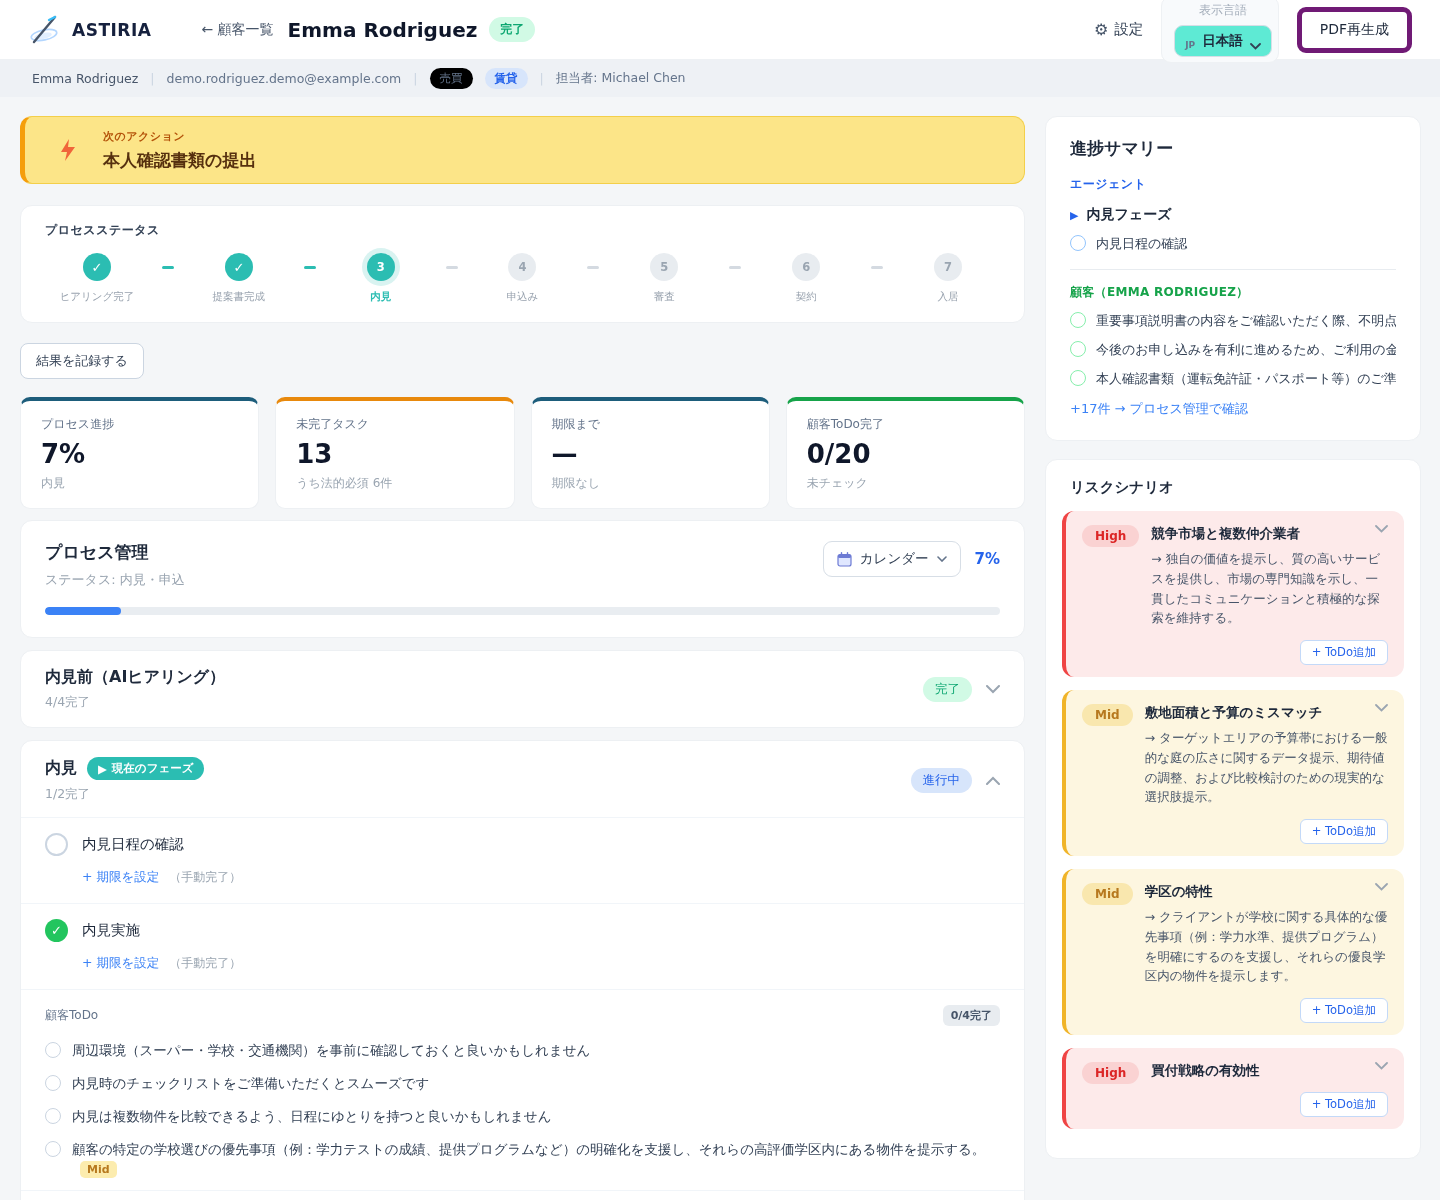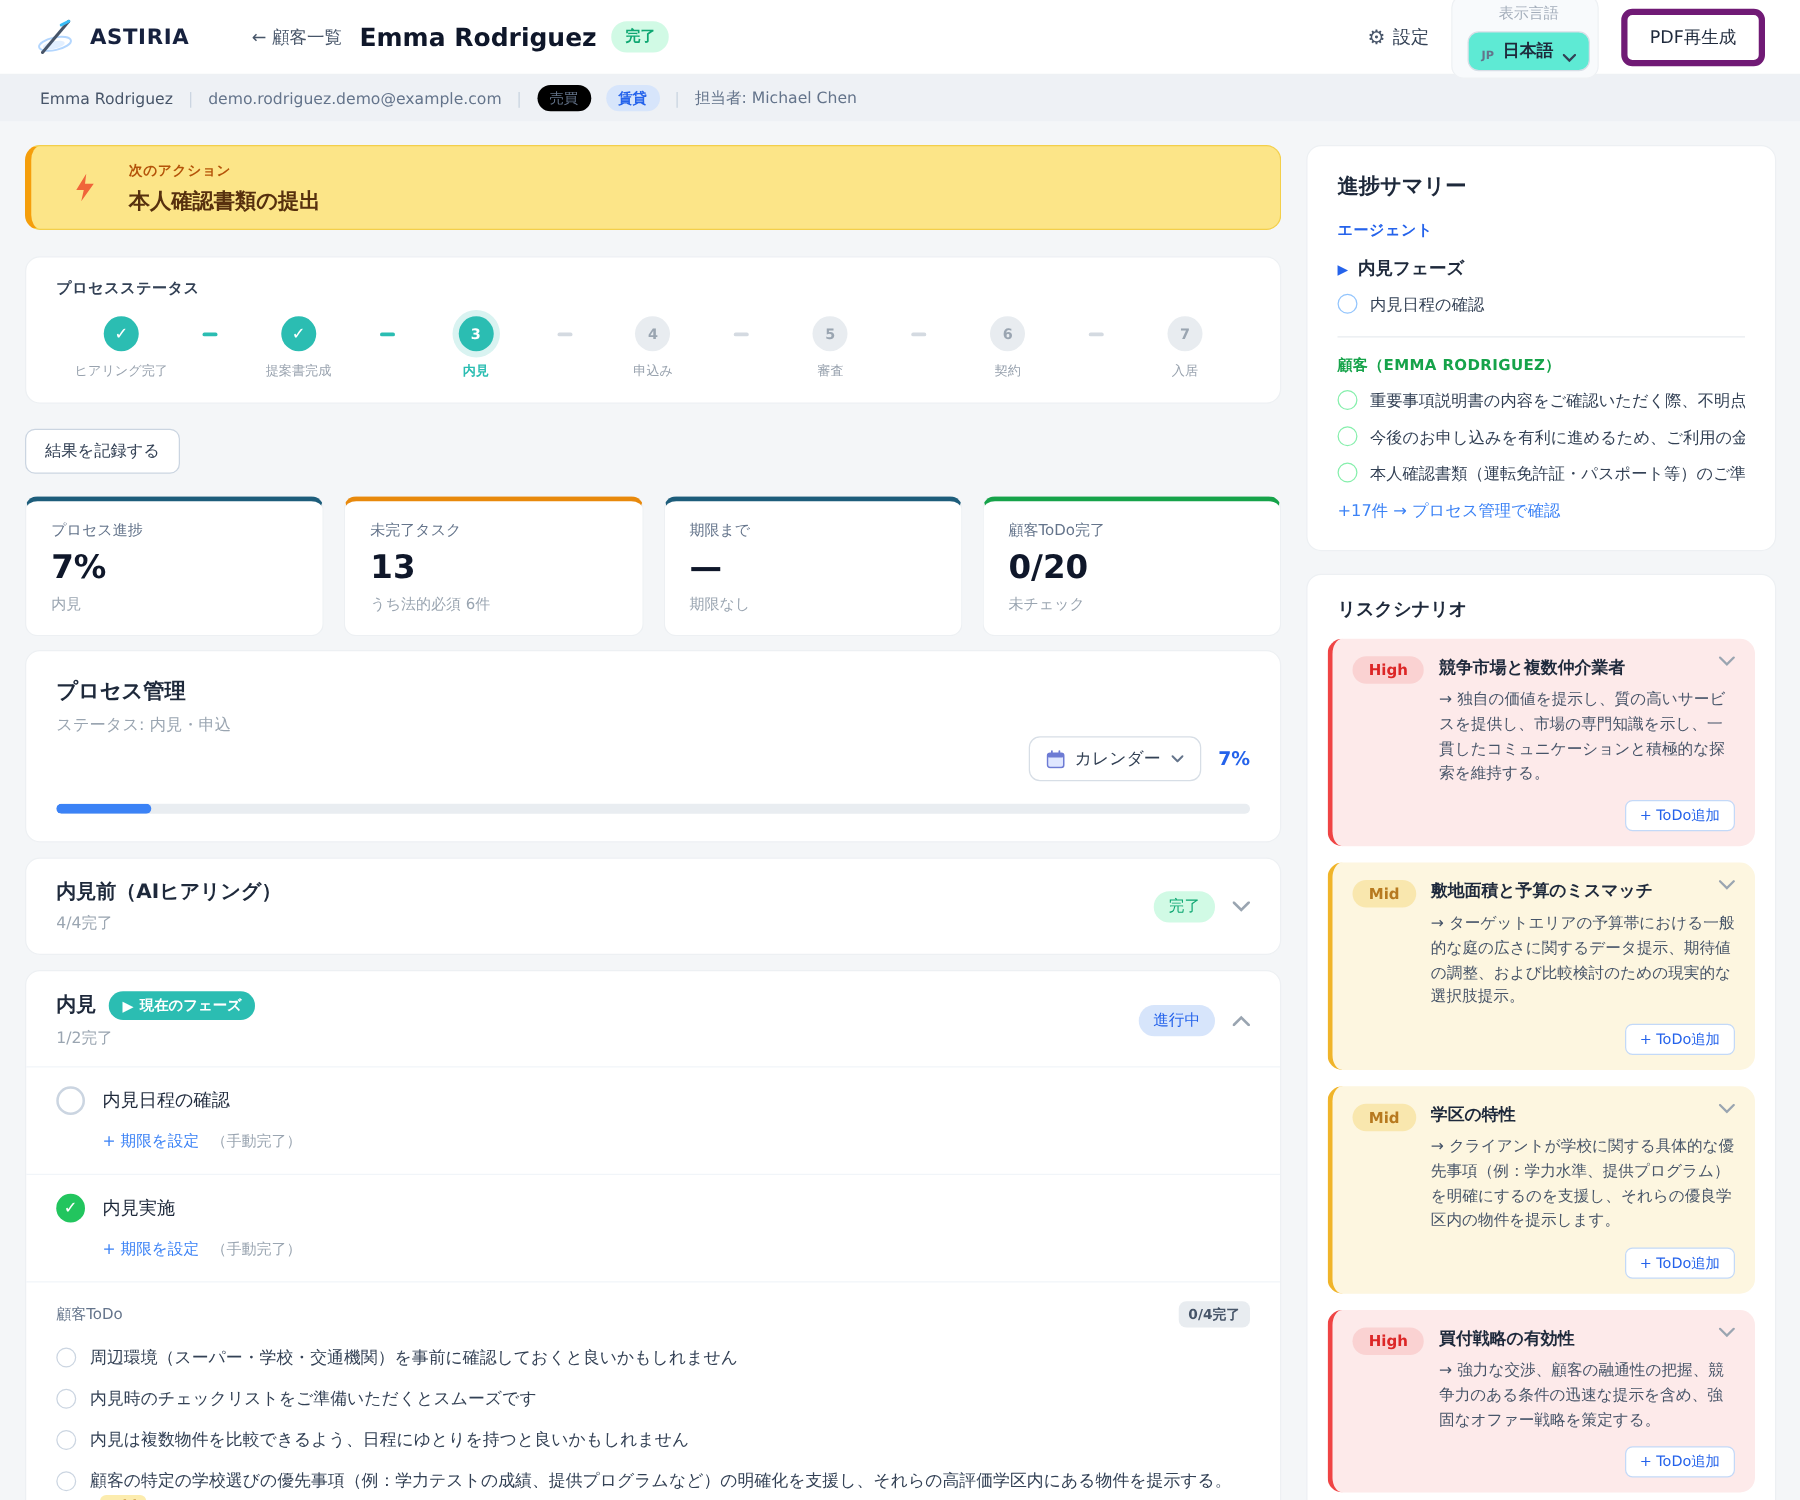--- a/index.html
+++ b/index.html
@@ -69,21 +69,21 @@
     cursor:pointer; font-family:inherit; }
   
   .stats-row { display:flex; gap:16px; margin-top:18px; }
   .stat-card { flex:1; background:#fff; border:1px solid #edf0f3; border-top-width:4px;
     border-radius:10px; padding:15px 20px 16px; }
   .stat-label { font-size:12px; color:#64748b; }
   .stat-value { font-size:26px; font-weight:bold; color:#0f172a; margin-top:6px; }
   .stat-sub { font-size:12px; color:#9aa5b1; margin-top:6px; }
   
   .pm-card { margin-top:11px; padding:20px 24px 22px; }
-  .pm-head { display:flex; align-items:flex-start;flex-direction:column; }
+  .pm-head { display:flex; align-items:flex-start; }
   .pm-title { font-size:17px; font-weight:bold; color:#1e293b; }
   .pm-status { font-size:13px; color:#9aa5b1; margin-top:7px; }
   .pm-right { margin-left:auto; display:flex; align-items:center; gap:14px; }
   .btn-calendar { display:flex; align-items:center; gap:8px; background:#fff; border:1px solid #d7dee6;
     border-radius:9px; padding:8px 13px; font-size:13.5px; color:#334155; cursor:pointer; font-family:inherit; }
   .pm-pct { color:#2563eb; font-size:15px; font-weight:bold; }
   .pm-track { margin-top:18px; height:8px; background:#e9edf1; border-radius:999px; overflow:hidden; }
   .pm-fill { width:8%; height:100%; background:#3b82f6; border-radius:999px; }
   
   .phase-card { margin-top:12px; padding:16px 24px; }
@@ -498,21 +498,20 @@
       <span class="risk-badge">High</span>
       <div class="risk-content">
         <div class="risk-title-row">
           <span class="risk-title">買付戦略の有効性</span>
           <span class="chev">
             <svg width="13" height="8" viewBox="0 0 13 8">
                   <polyline points="1,1 6.5,6.5 12,1" fill="none" stroke="#9aa5b1" stroke-width="1.8" stroke-linecap="round"></polyline>
                 </svg>
           </span>
         </div>
-        <div class="risk-body">→ 強力な交渉、顧客の融通性の把握、競争力のある条件の迅速な提示を含め、強固なオファー戦略を策定する。</div>
         <div class="risk-btn-row">
               <button class="btn-todo-add">+ ToDo追加</button>
             </div>
       </div>
     </div>
 
   </div>
 </aside>
 </div>
 

